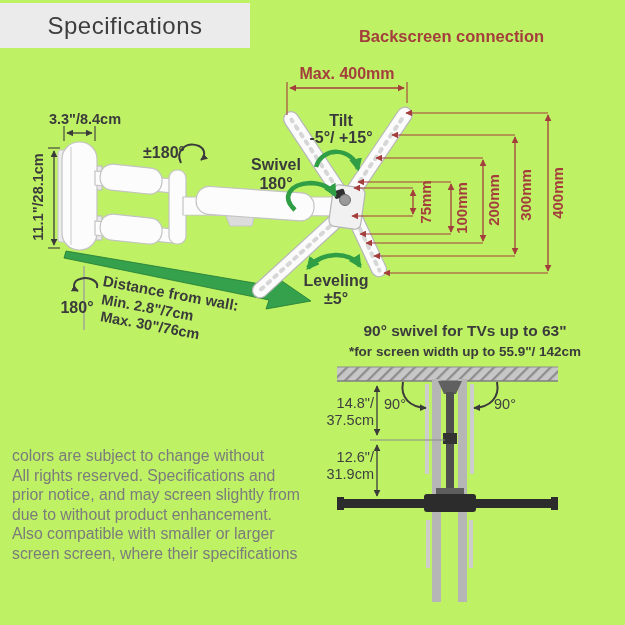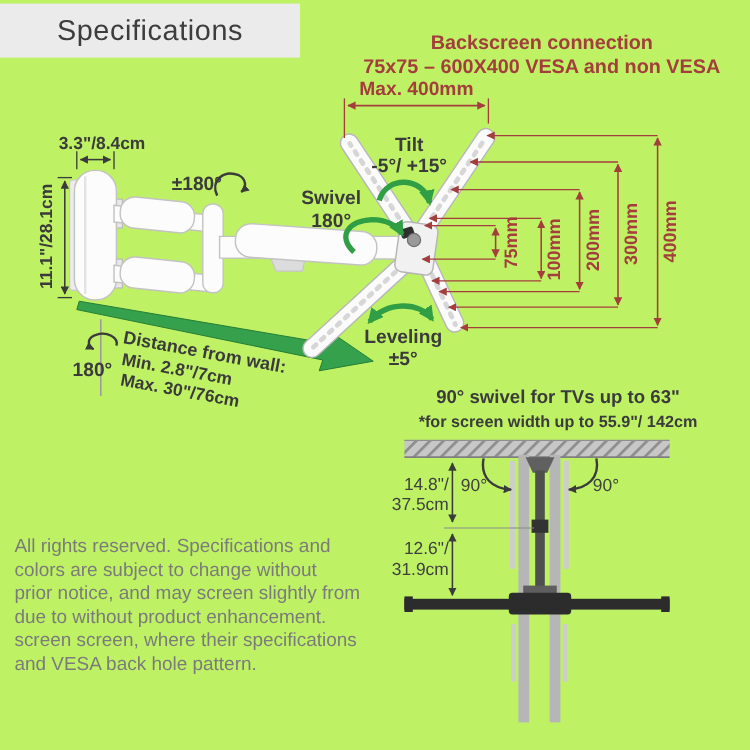--- a/index.html
+++ b/index.html
@@ -42,21 +42,20 @@
 <body>
 
 <div class="page">
 
   <div class="spec-header">
     <span>Specifications</span>
   </div>
 
   <div class="red-title">
     <div>Backscreen connection</div>
-    <div>75x75 – 600X400 VESA and non VESA</div>
   </div>
 
   <svg class="diagram" width="625" height="625" viewBox="0 0 625 625">
     <defs>
       <marker id="aR" viewBox="0 0 10 10" refX="9" refY="5" markerWidth="7" markerHeight="7" orient="auto-start-reverse" markerUnits="userSpaceOnUse">
         <path d="M0,0 L10,5 L0,10 z" fill="#a33e3c"></path>
       </marker>
       <marker id="aB" viewBox="0 0 10 10" refX="9" refY="5" markerWidth="7" markerHeight="7" orient="auto-start-reverse" markerUnits="userSpaceOnUse">
         <path d="M0,0 L10,5 L0,10 z" fill="#3b3b3b"></path>
       </marker>
@@ -243,21 +242,21 @@
         <line x1="370" y1="440" x2="445" y2="440" stroke="#8a8a8a" stroke-width="1"></line>
       </g>
       <text x="374" y="408" text-anchor="end" class="tmeas">14.8"/</text>
       <text x="374" y="425" text-anchor="end" class="tmeas">37.5cm</text>
       <text x="374" y="462" text-anchor="end" class="tmeas">12.6"/</text>
       <text x="374" y="479" text-anchor="end" class="tmeas">31.9cm</text>
     </g>
   </svg>
 
   <div class="legal">
+    <div>colors are subject to change without</div>
     <div>All rights reserved. Specifications and</div>
-    <div>colors are subject to change without</div>
     <div>prior notice, and may screen slightly from</div>
     <div>due to without product enhancement.</div>
+    <div>Also compatible with smaller or larger</div>
     <div>screen screen, where their specifications</div>
-    <div>and VESA back hole pattern.</div>
   </div>
 
 </div>
 
 </body></html>

